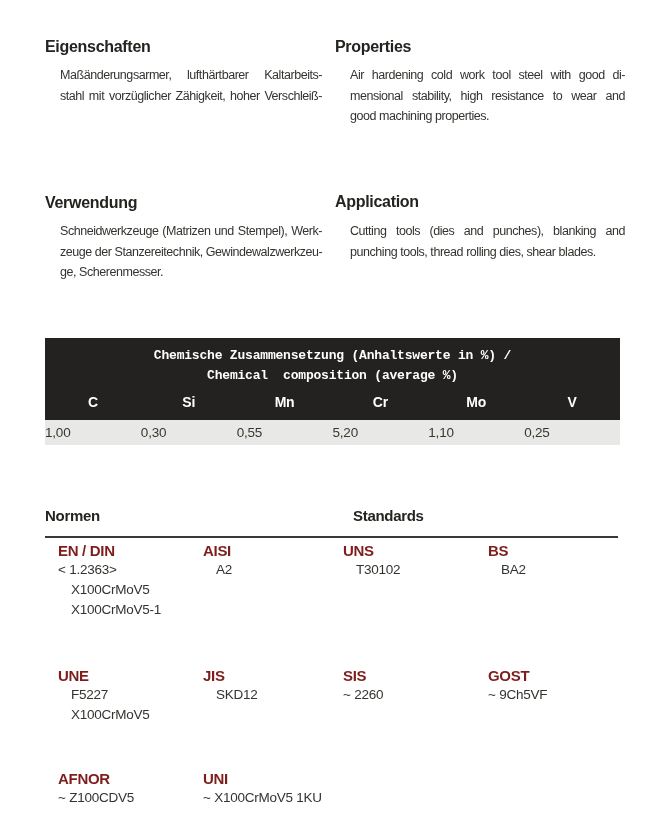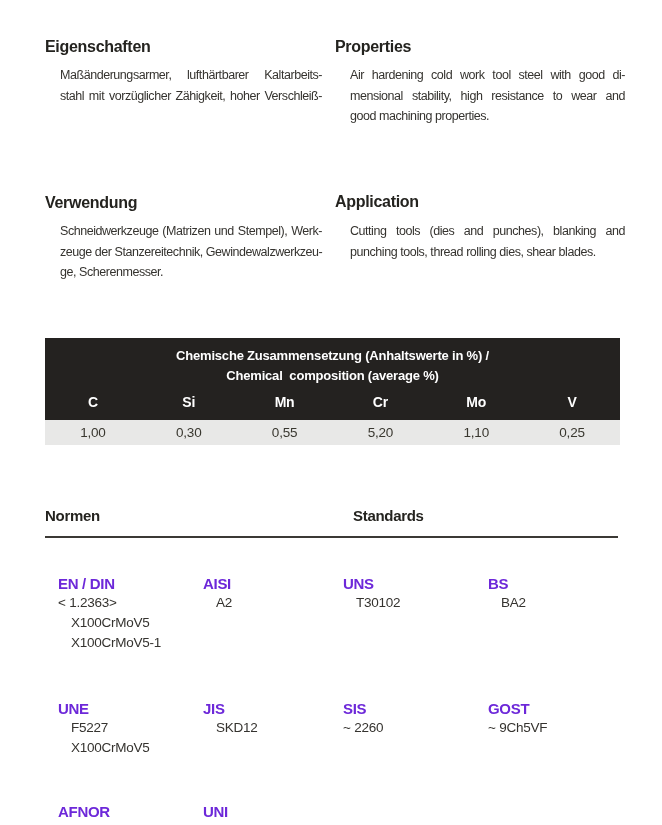--- a/index.html
+++ b/index.html
@@ -8,32 +8,32 @@
     font-family:"Liberation Sans","DejaVu Sans",sans-serif;color:#35332f;
   }
   .sec-title{position:absolute;font-size:16px;font-weight:700;letter-spacing:-0.3px;color:#24231f;white-space:nowrap;}
   .para{position:absolute;font-size:12.5px;letter-spacing:-0.45px;line-height:20.7px;color:#35332f;}
   .pl{white-space:nowrap;text-align:justify;text-align-last:justify;margin-left:15px;}
   .pl.last{text-align-last:left;}
 
   
   .comp{position:absolute;left:45px;top:338px;width:575px;}
   .comp-head{position:relative;background:#242220;color:#ffffff;height:82px;}
-  .comp-title{text-align:center;font-weight:700;font-size:13px;line-height:19.5px;letter-spacing:-0.2px;white-space:pre;}
+  .comp-title{text-align:center;font-weight:700;font-size:13px;line-height:19.5px;letter-spacing:-0.2px;white-space:pre;font-family:Liberation Mono, monospace;}
   .comp-title.t1{padding-top:8px;}
   .comp-cols{position:absolute;left:0;top:56px;width:100%;display:flex;}
   .comp-cols .cc{flex:1;text-align:center;font-weight:700;font-size:14px;letter-spacing:-0.2px;}
   .comp-row{background:#e8e8e7;height:25px;display:flex;}
-  .comp-row .cv{flex:1;text-align:center;font-size:13.5px;line-height:25px;letter-spacing:-0.2px;color:#39372f;}
+  .comp-row .cv{flex:1;font-size:13.5px;line-height:25px;letter-spacing:-0.2px;color:#39372f;}
 
   
   .norm-title{position:absolute;font-size:15px;font-weight:700;letter-spacing:-0.3px;color:#24231f;white-space:nowrap;}
   .rule{position:absolute;left:45px;top:536px;width:573px;height:2px;background:#3b3935;}
   .std-cell{position:absolute;width:145px;}
-  .std-label{font-size:15px;font-weight:700;letter-spacing:-0.3px;color:#6d28d9;padding-left:13px;line-height:18px;white-space:nowrap;margin-top:33px;}
+  .std-label{font-size:15px;font-weight:700;letter-spacing:-0.3px;color:#7f1d1d;padding-left:13px;line-height:18px;white-space:nowrap;}
   .std-val{font-size:13.5px;letter-spacing:-0.25px;line-height:20px;padding-left:13px;white-space:nowrap;color:#35332f;margin-left:13px;}
   .std-val.outdent{padding-left:0;}
 </style>
 </head>
 <body>
 
 <div class="page">
 
   <div class="sec-title" style="left:45px;top:38px">Eigenschaften</div>
   <div class="sec-title" style="left:335px;top:38px">Properties</div>

